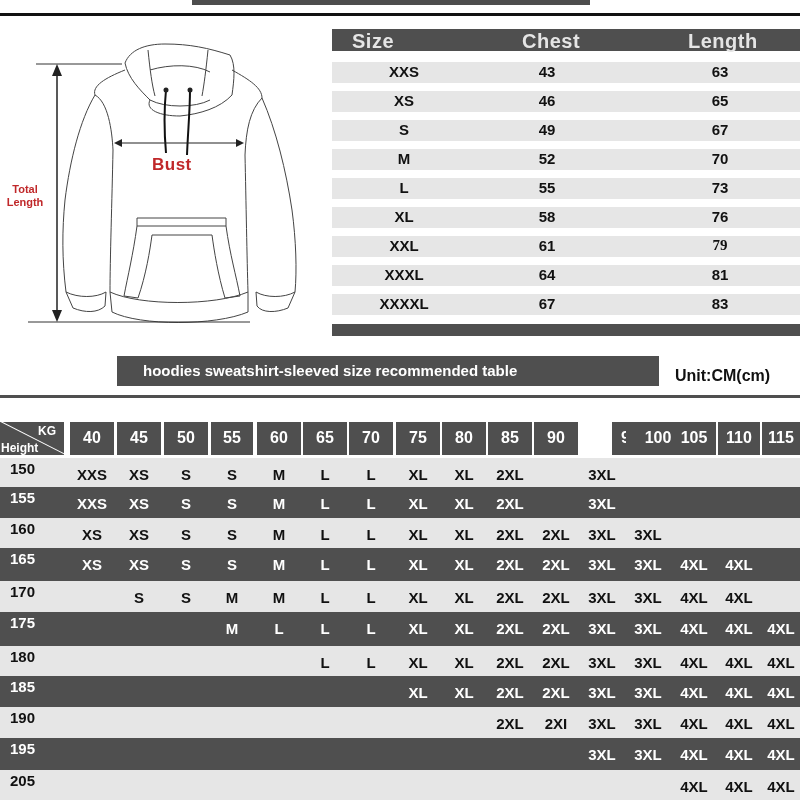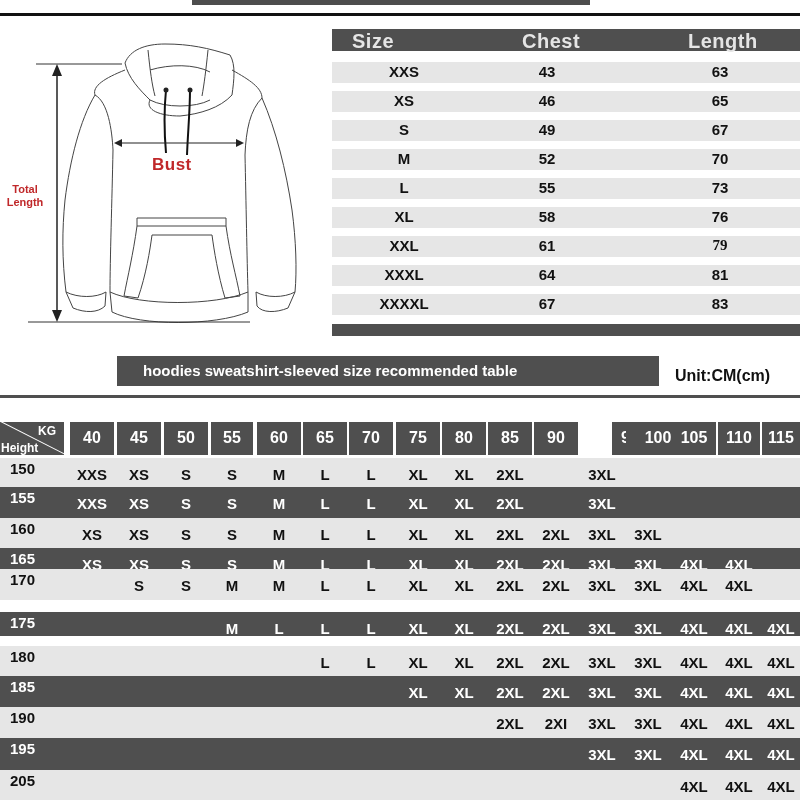--- a/index.html
+++ b/index.html
@@ -240,40 +240,40 @@
       <span class="c" style="left: 392px; width: 52px;">XL</span>
       <span class="c" style="left: 438px; width: 52px;">XL</span>
       <span class="c" style="left: 484px; width: 52px;">2XL</span>
       <span class="c" style="left: 530px; width: 52px;">2XL</span>
       <span class="c" style="left: 576px; width: 52px;">3XL</span>
       <span class="c" style="left: 622px; width: 52px;">3XL</span>
       <span class="c" style="left: 668px; width: 52px;">4XL</span>
       <span class="c" style="left: 714px; width: 50px;">4XL</span>
       <span class="c" style="left: 758px; width: 46px;"></span>
     </div>
-    <div class="rec-row light" style="top: 569px; height: 31px;">
+    <div class="rec-row light" style="top: 581px; height: 31px;">
       <span class="h">170</span>
       <span class="c" style="left: 66px; width: 52px;"></span>
       <span class="c" style="left: 113px; width: 52px;">S</span>
       <span class="c" style="left: 160px; width: 52px;">S</span>
       <span class="c" style="left: 207px; width: 50px;">M</span>
       <span class="c" style="left: 253px; width: 52px;">M</span>
       <span class="c" style="left: 299px; width: 52px;">L</span>
       <span class="c" style="left: 345px; width: 52px;">L</span>
       <span class="c" style="left: 392px; width: 52px;">XL</span>
       <span class="c" style="left: 438px; width: 52px;">XL</span>
       <span class="c" style="left: 484px; width: 52px;">2XL</span>
       <span class="c" style="left: 530px; width: 52px;">2XL</span>
       <span class="c" style="left: 576px; width: 52px;">3XL</span>
       <span class="c" style="left: 622px; width: 52px;">3XL</span>
       <span class="c" style="left: 668px; width: 52px;">4XL</span>
       <span class="c" style="left: 714px; width: 50px;">4XL</span>
       <span class="c" style="left: 758px; width: 46px;"></span>
     </div>
-    <div class="rec-row dark" style="top: 612px; height: 24px;">
+    <div class="rec-row dark" style="top: 612px; height: 34px;">
       <span class="h">175</span>
       <span class="c" style="left: 66px; width: 52px;"></span>
       <span class="c" style="left: 113px; width: 52px;"></span>
       <span class="c" style="left: 160px; width: 52px;"></span>
       <span class="c" style="left: 207px; width: 50px;">M</span>
       <span class="c" style="left: 253px; width: 52px;">L</span>
       <span class="c" style="left: 299px; width: 52px;">L</span>
       <span class="c" style="left: 345px; width: 52px;">L</span>
       <span class="c" style="left: 392px; width: 52px;">XL</span>
       <span class="c" style="left: 438px; width: 52px;">XL</span>

